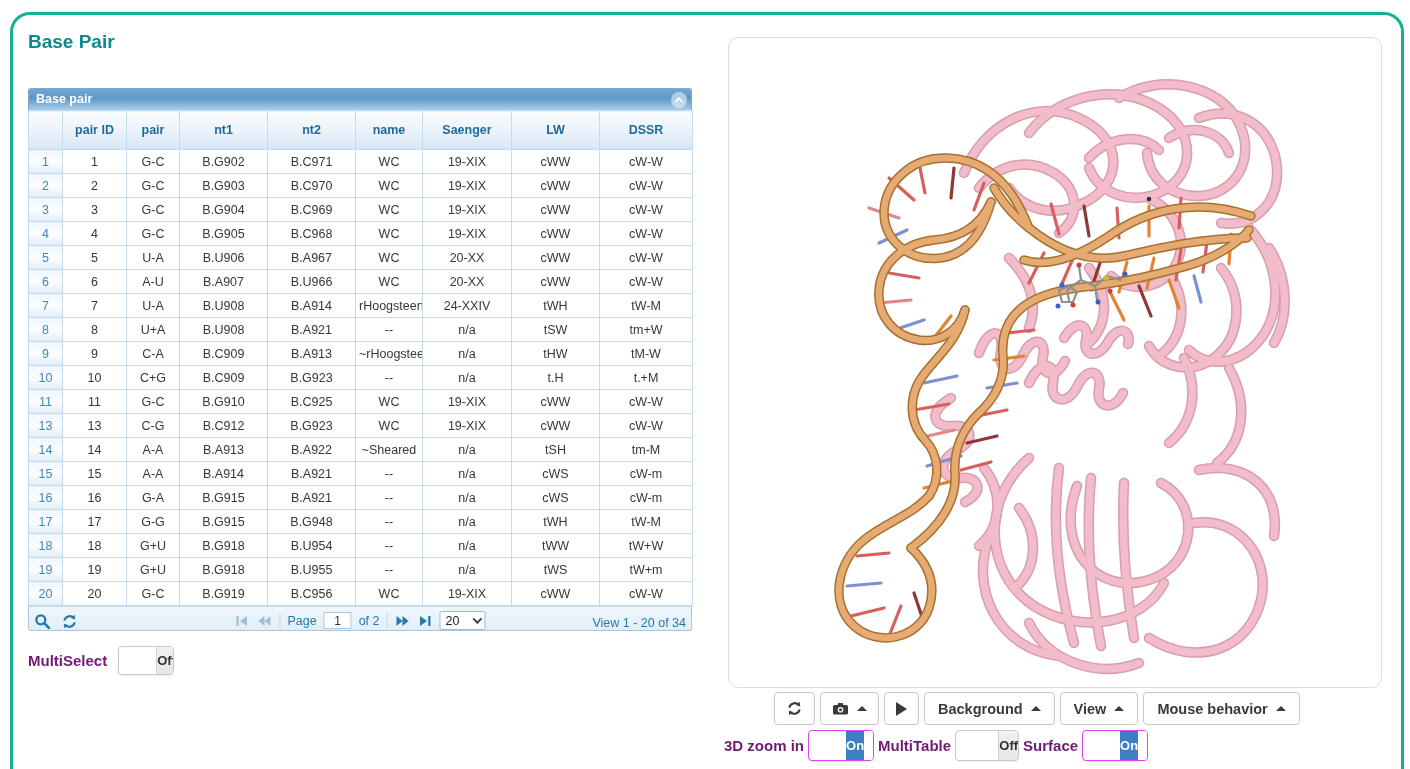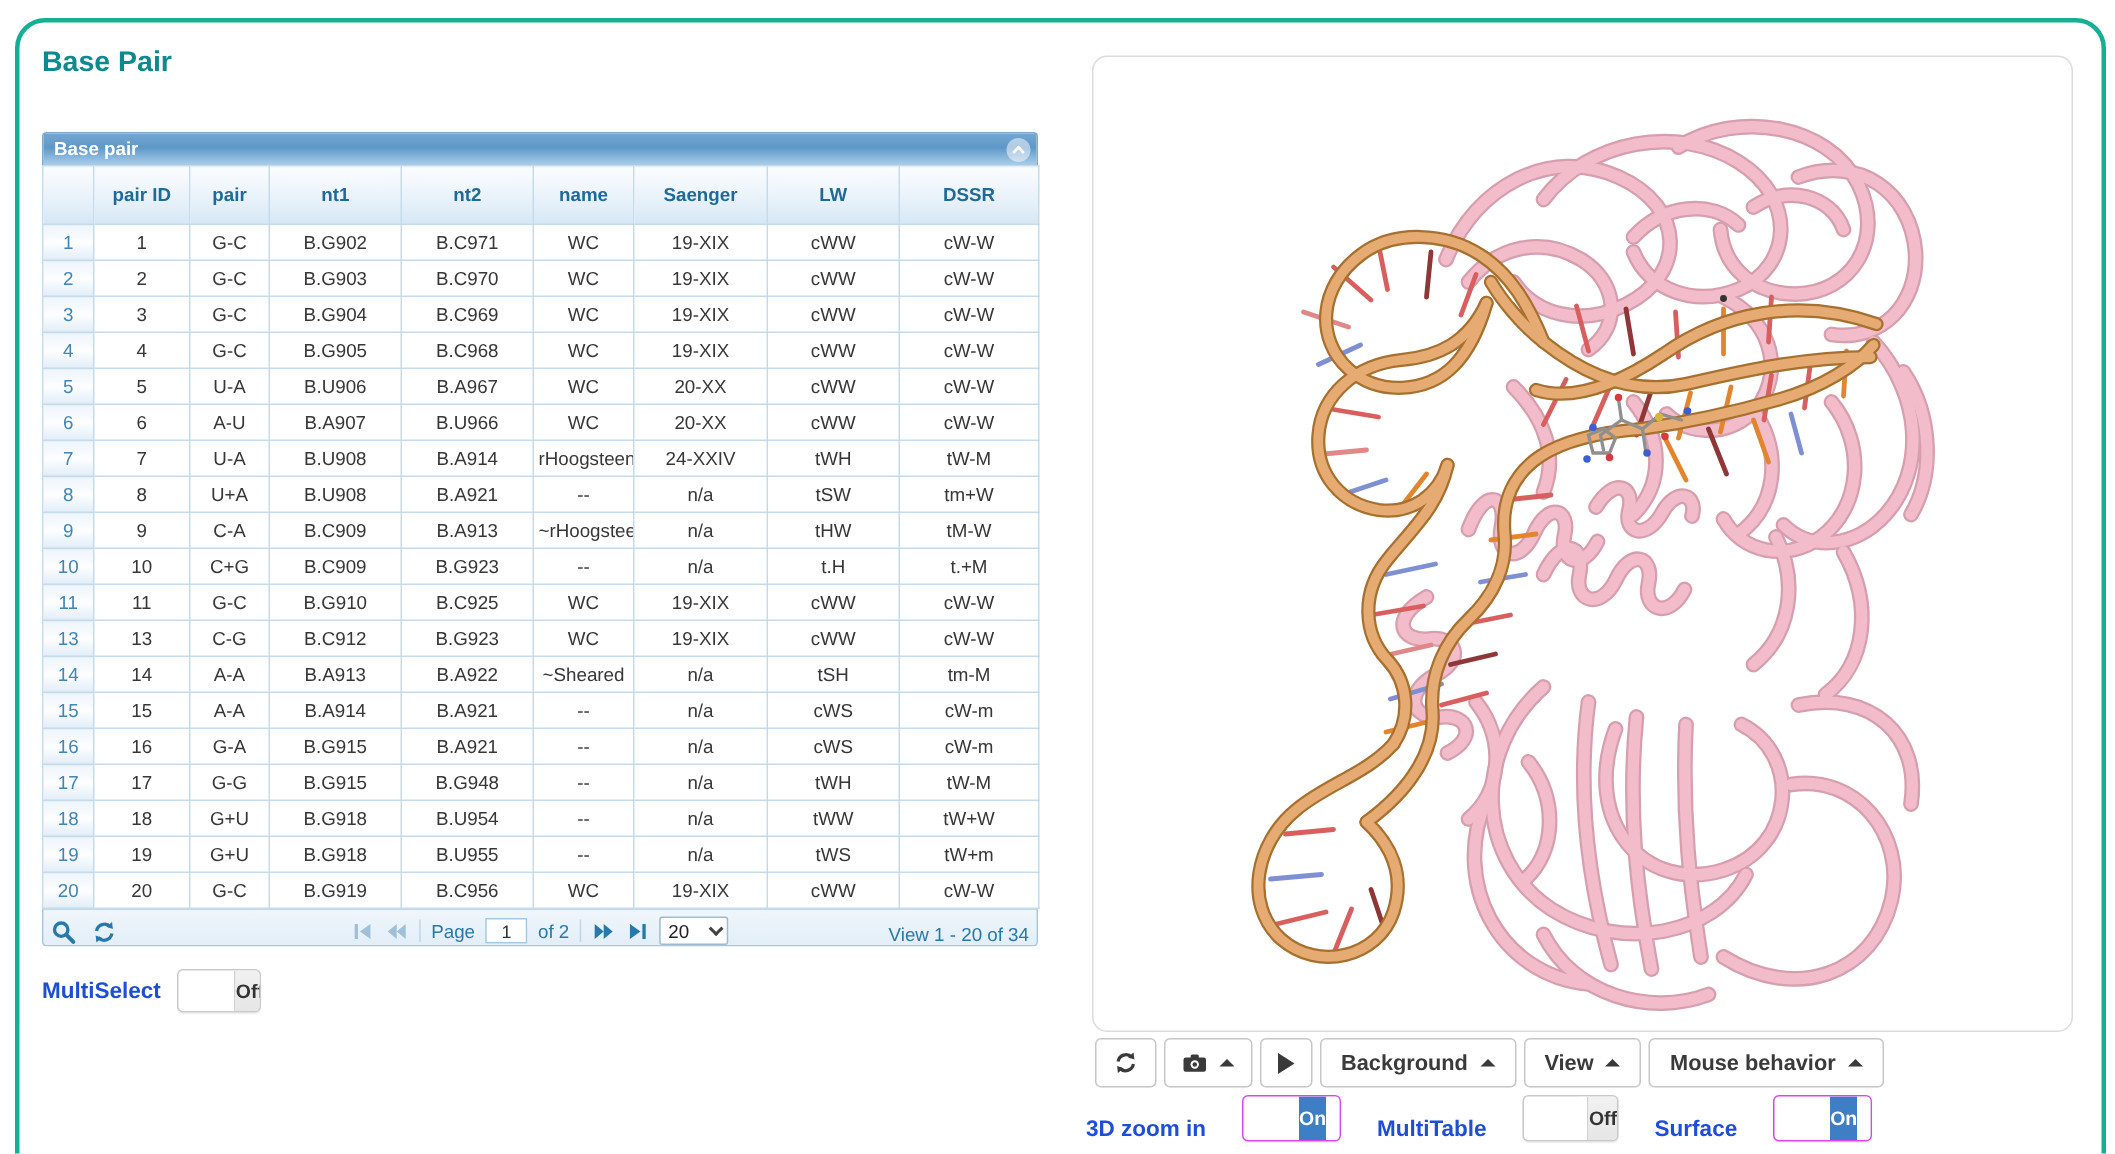--- a/index.html
+++ b/index.html
@@ -47,50 +47,50 @@
     font-size:12px; color:#333; font-family:"Liberation Sans",sans-serif; }
   .page-select { width:46px; height:19px; background:#fff; border:1px solid #9dbcd2;
     border-radius:2px; display:flex; align-items:center; justify-content:space-between;
     padding:0 5px; color:#222; font-size:12.5px; cursor:pointer; }
   .sel-chev { width:7px; height:7px; border-right:2px solid #444;
     border-bottom:2px solid #444; transform:rotate(45deg) translateY(-2px); }
 
   
   .multiselect-row { position:absolute; left:28px; top:646px; display:flex;
     align-items:center; gap:11px; }
-  .ms-label, .tg-label { font-size:15px; font-weight:bold; color:#1d4ed8; }
+  .ms-label, .tg-label { font-size:15px; font-weight:bold; color:#701a75; }
   .toggle { display:flex; border-radius:4px; overflow:hidden; cursor:pointer;
     box-shadow:0 1px 1px rgba(0,0,0,.08);padding-left:37px; }
   .toggle.off { border:1px solid #c9c9c9; height:29px; width:56px; }
   .toggle.on  { border:1px solid #d946ef; height:31px; width:66px; }
   .tg-knob { background:#fff; }
   .toggle.off .tg-knob { width:20px; border-right:1px solid #d2d2d2; }
   .toggle.on  .tg-knob { width:21px; border-left:1px solid #titles; }
   .tg-off-text { flex:1; background:linear-gradient(#f1f1f1,#e6e6e6); color:#333;
     font-weight:bold; font-size:13px; display:flex; align-items:center;
     justify-content:center; }
   .tg-on-text { flex:1; background:#3d7ec4; color:#fff; font-weight:bold;
     font-size:13px; display:flex; align-items:center; justify-content:center; }
 
   
   .viewer-panel { position:absolute; left:728px; top:37px; width:654px; height:651px;
     border:1px solid #dcdcdc; border-radius:10px; background:#fff; overflow:hidden; }
 
-  .viewer-toolbar { position:absolute; left:730px; top:692px; display:flex; gap:5px; }
+  .viewer-toolbar { position:absolute; left:774px; top:692px; display:flex; gap:5px; }
   .btn { height:33px; background:#fff; border:1px solid #c6c6c6; border-radius:4px;
     display:flex; align-items:center; justify-content:center; gap:8px; padding:0 13px;
     font-size:14.5px; font-weight:bold; color:#3a3a3a; cursor:pointer; }
   .btn.icon-only { padding:0 11px; }
   .caret-up { width:0; height:0; border-left:5px solid transparent;
     border-right:5px solid transparent; border-bottom:5px solid #3a3a3a; }
   .play-tri { width:0; height:0; border-top:7px solid transparent;
     border-bottom:7px solid transparent; border-left:11px solid #3a3a3a; }
 
   .viewer-toggles { position:absolute; left:724px; top:730px; display:flex;
-    align-items:flex-end; gap:24px; }
+    align-items:center; gap:4px; }
 </style>
 </head>
 <body>
 
 <div class="page-frame"></div>
 
 <div class="page-title">Base Pair</div>
 
 <div class="grid">
   <div class="grid-caption">

